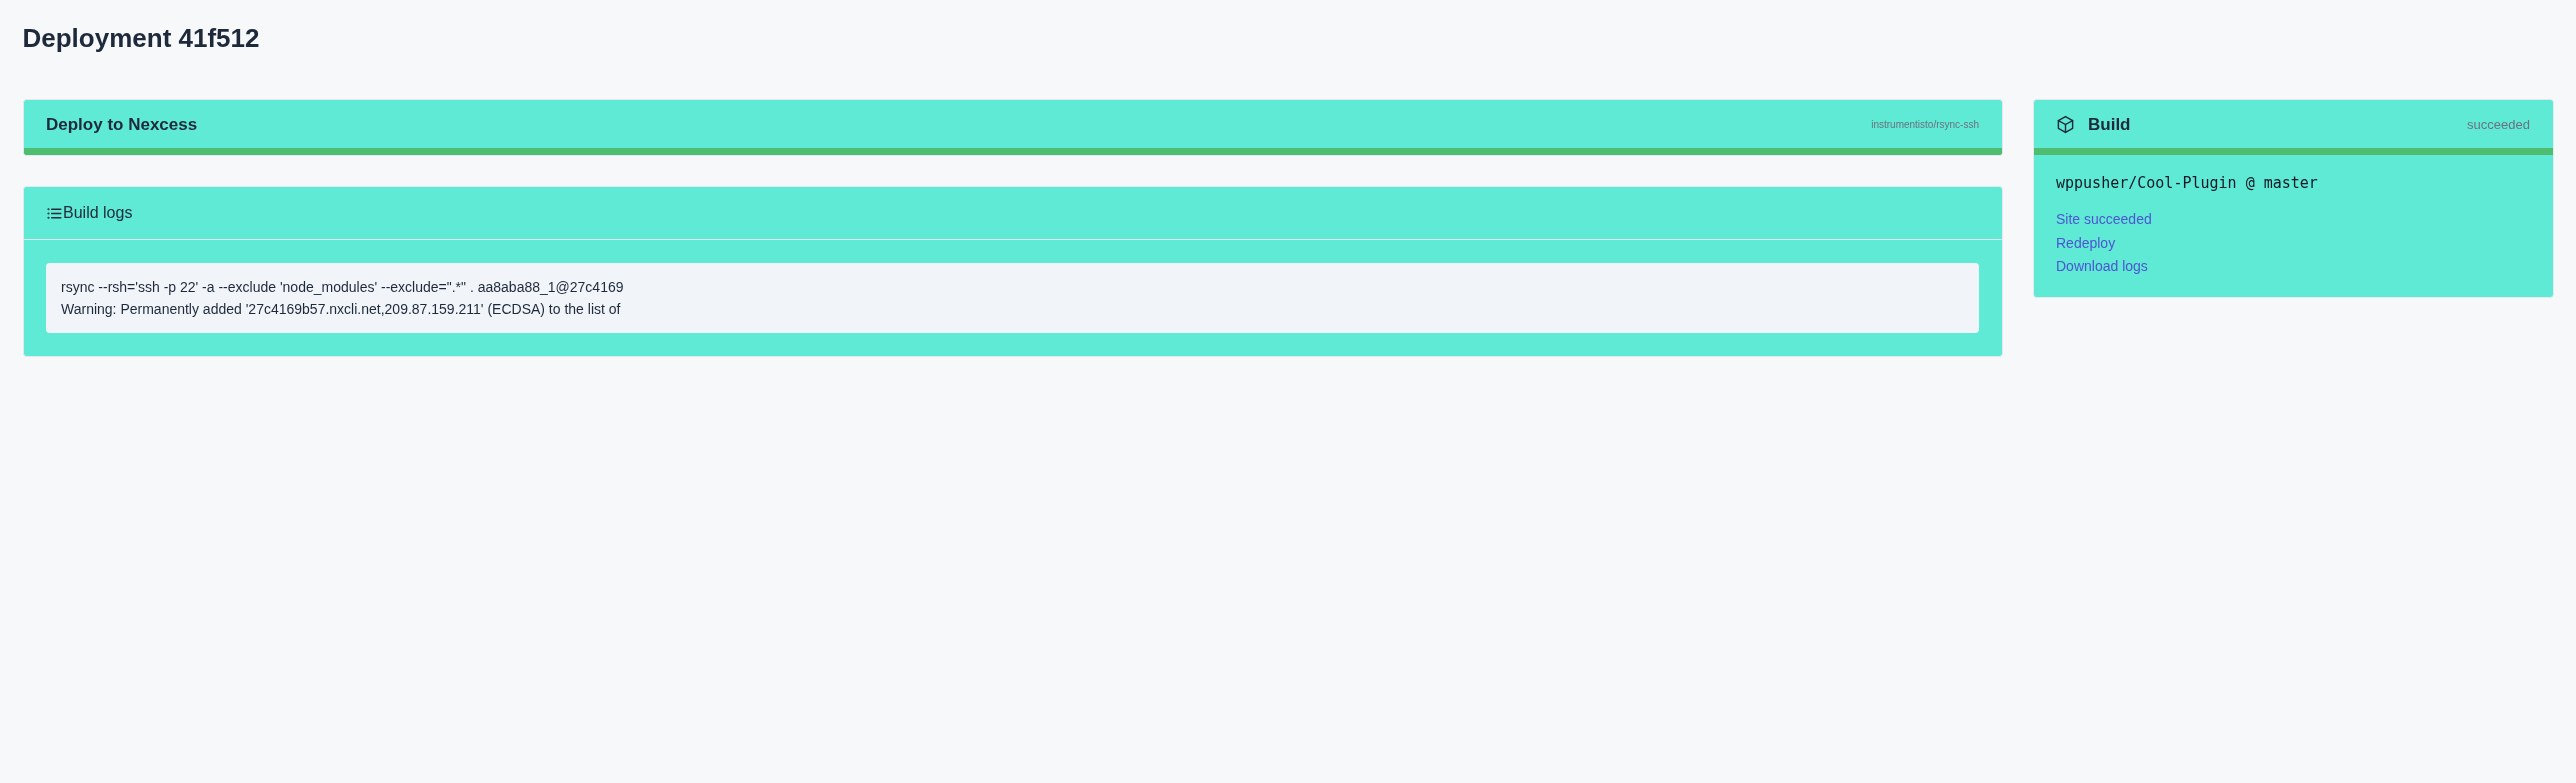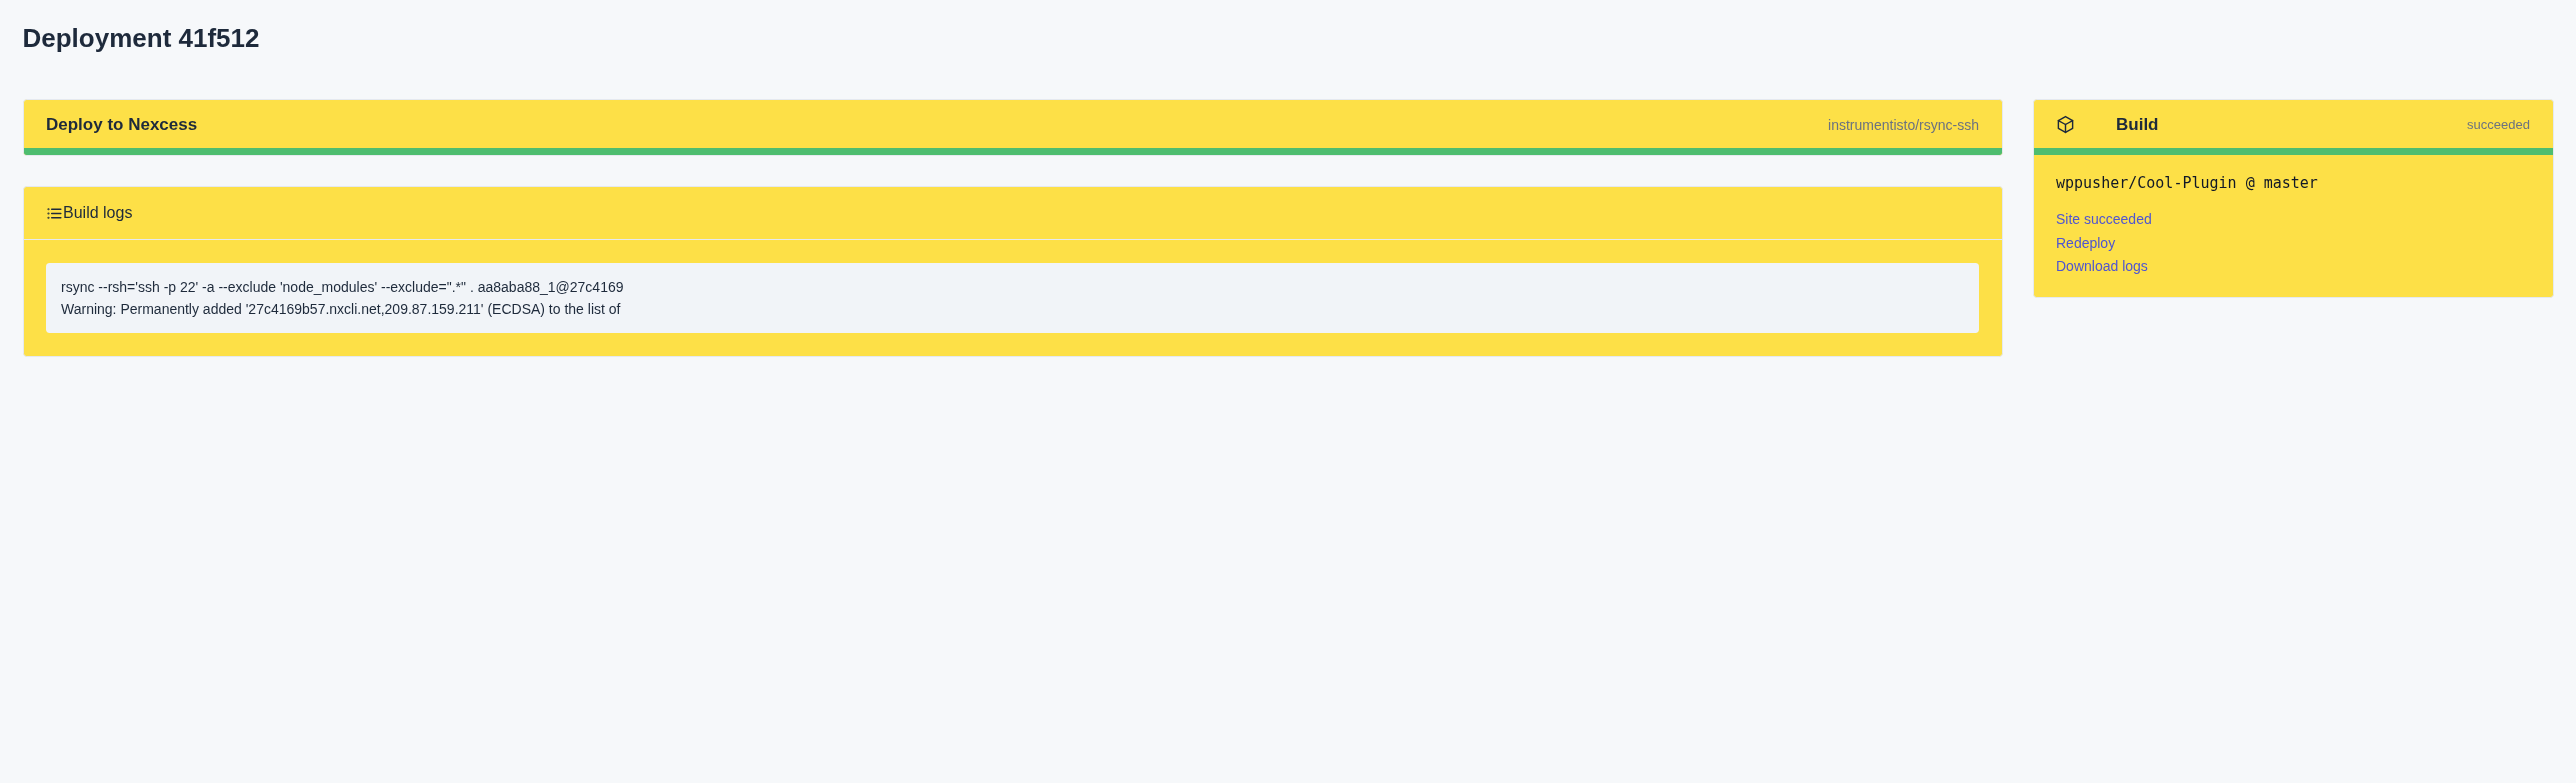--- a/index.html
+++ b/index.html
@@ -16,39 +16,39 @@
   margin-bottom: 45px;
 }
 .columns {
   display: flex;
   gap: 30px;
   align-items: flex-start;
 }
 .col-main { flex: 1 1 0; min-width: 0; }
 .col-side { width: 521px; flex: 0 0 521px; }
 .card {
-  background: #fde047;
+  background: #5eead4;
   border: 0.9px solid #e5e9ef;
   border-radius: 3.7px;
   margin-bottom: 30px;
   overflow: hidden;
 }
 .card-header {
   display: flex;
   align-items: center;
   justify-content: space-between;
   padding: 15px 22.5px 13px 22.5px;
 }
 .card-title {
   font-size: 17px;
   font-weight: 600;
   color: #1e2a3b;
 }
 .card-meta {
-  font-size: 14px;
+  font-size: 10px;
   color: #6b7280;
 }
 .status-bar {
   height: 7.5px;
   background: #4ebd6f;
 }
 .logs-card .card-header {
   justify-content: flex-start;
   border-bottom: 0.9px solid #e5e9ef;
   padding: 17px 22.5px;
@@ -80,21 +80,20 @@
 .build-header {
   display: flex;
   align-items: center;
   gap: 13px;
   padding: 15px 22.5px 13px 22.5px;
 }
 .build-title {
   font-size: 17px;
   font-weight: 600;
   color: #1e2a3b;
-  margin-left: 28px;
 }
 .build-status {
   margin-left: auto;
   font-size: 13px;
   color: #6b7280;
 }
 .icon-box {
   width: 19px;
   height: 19px;
   flex: 0 0 19px;

